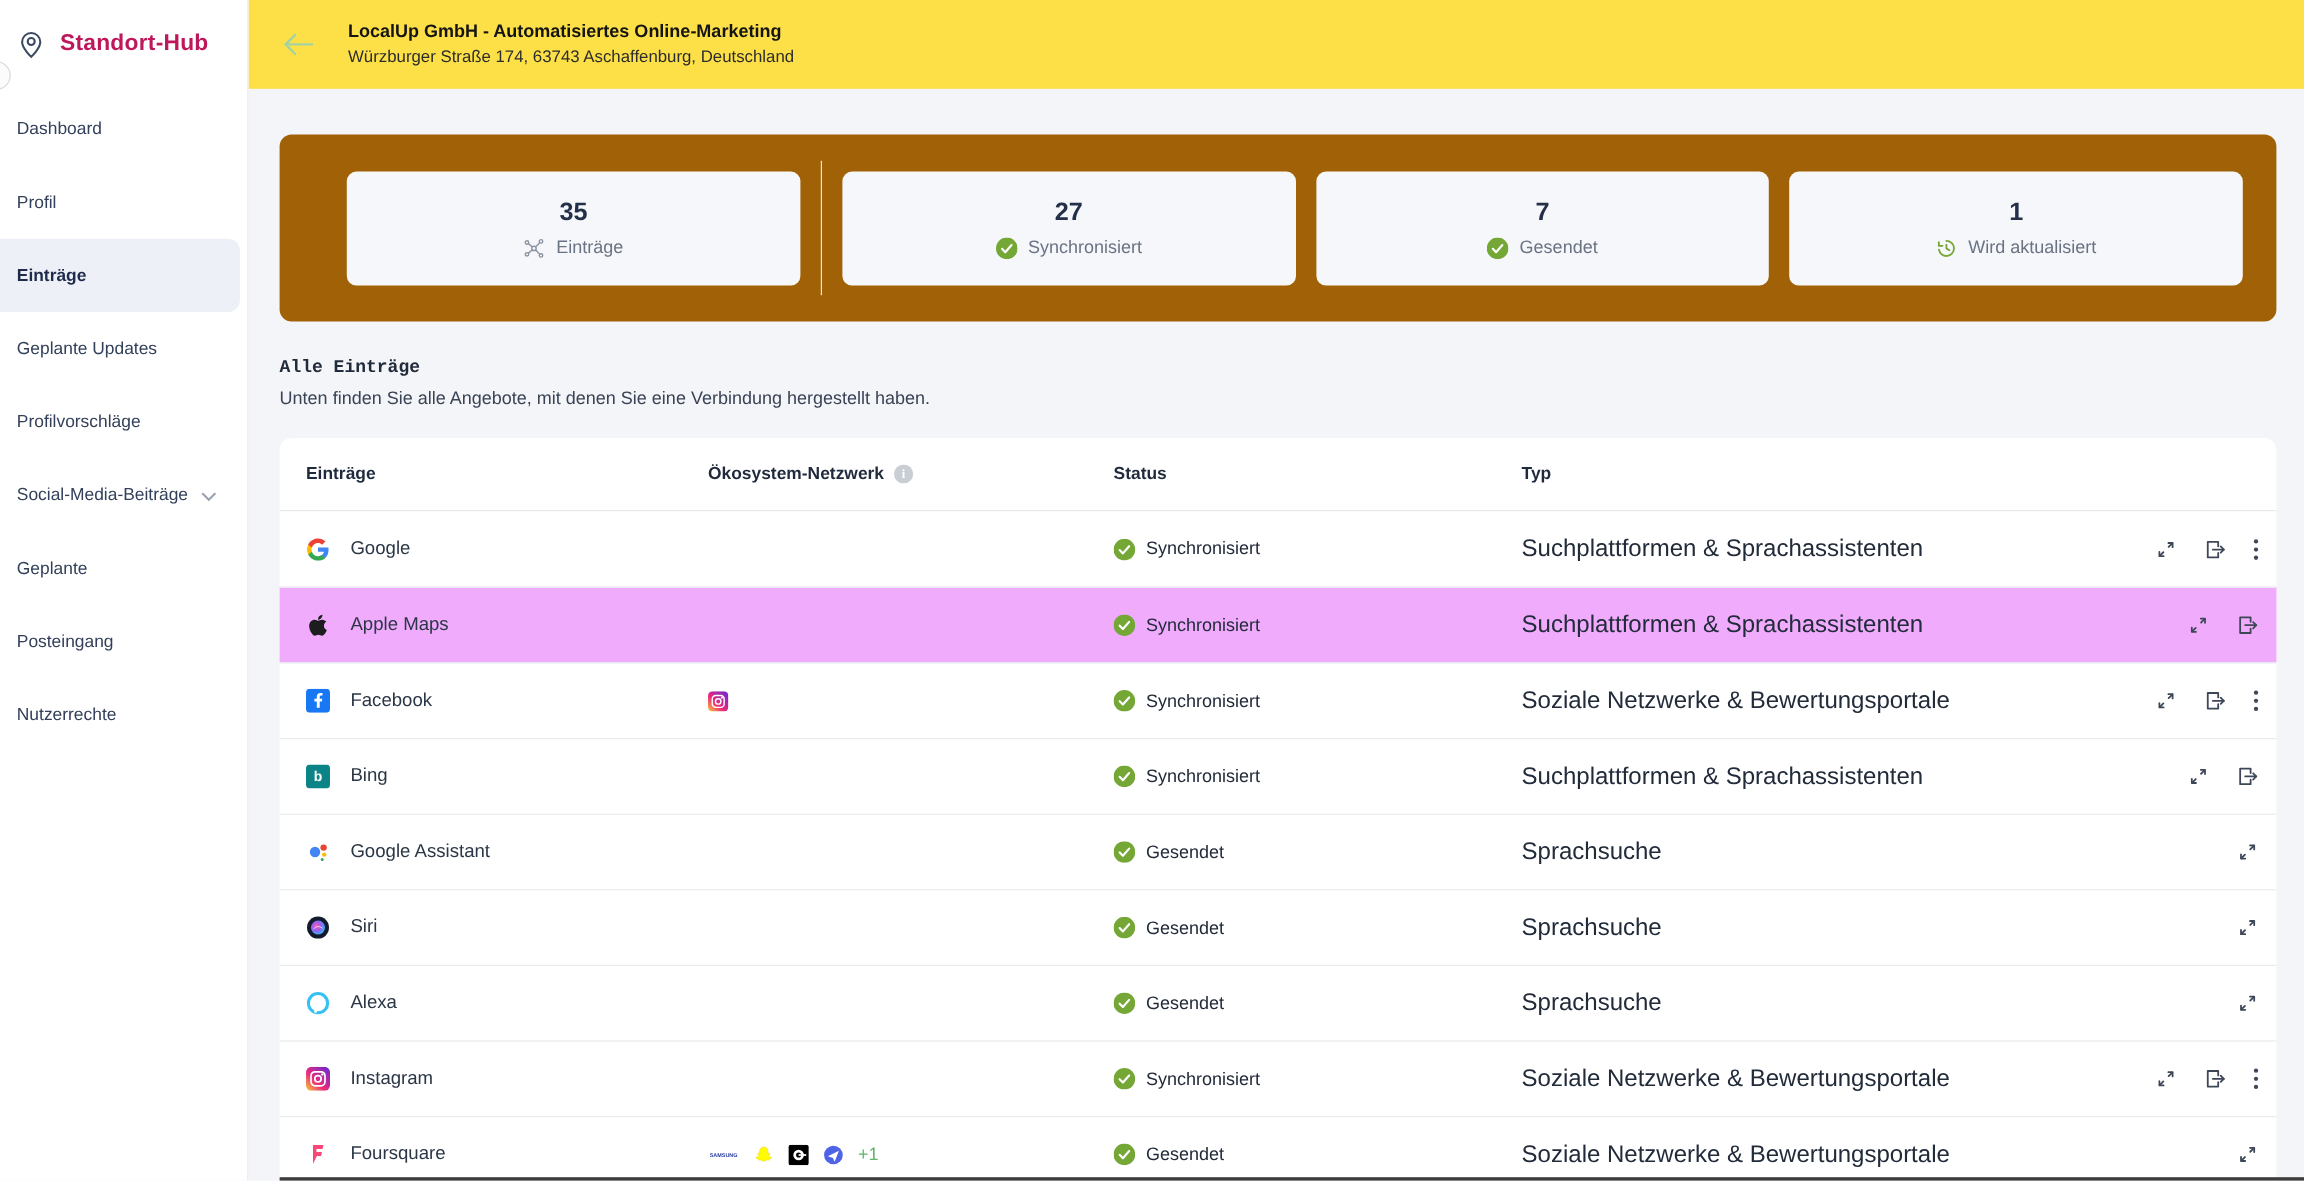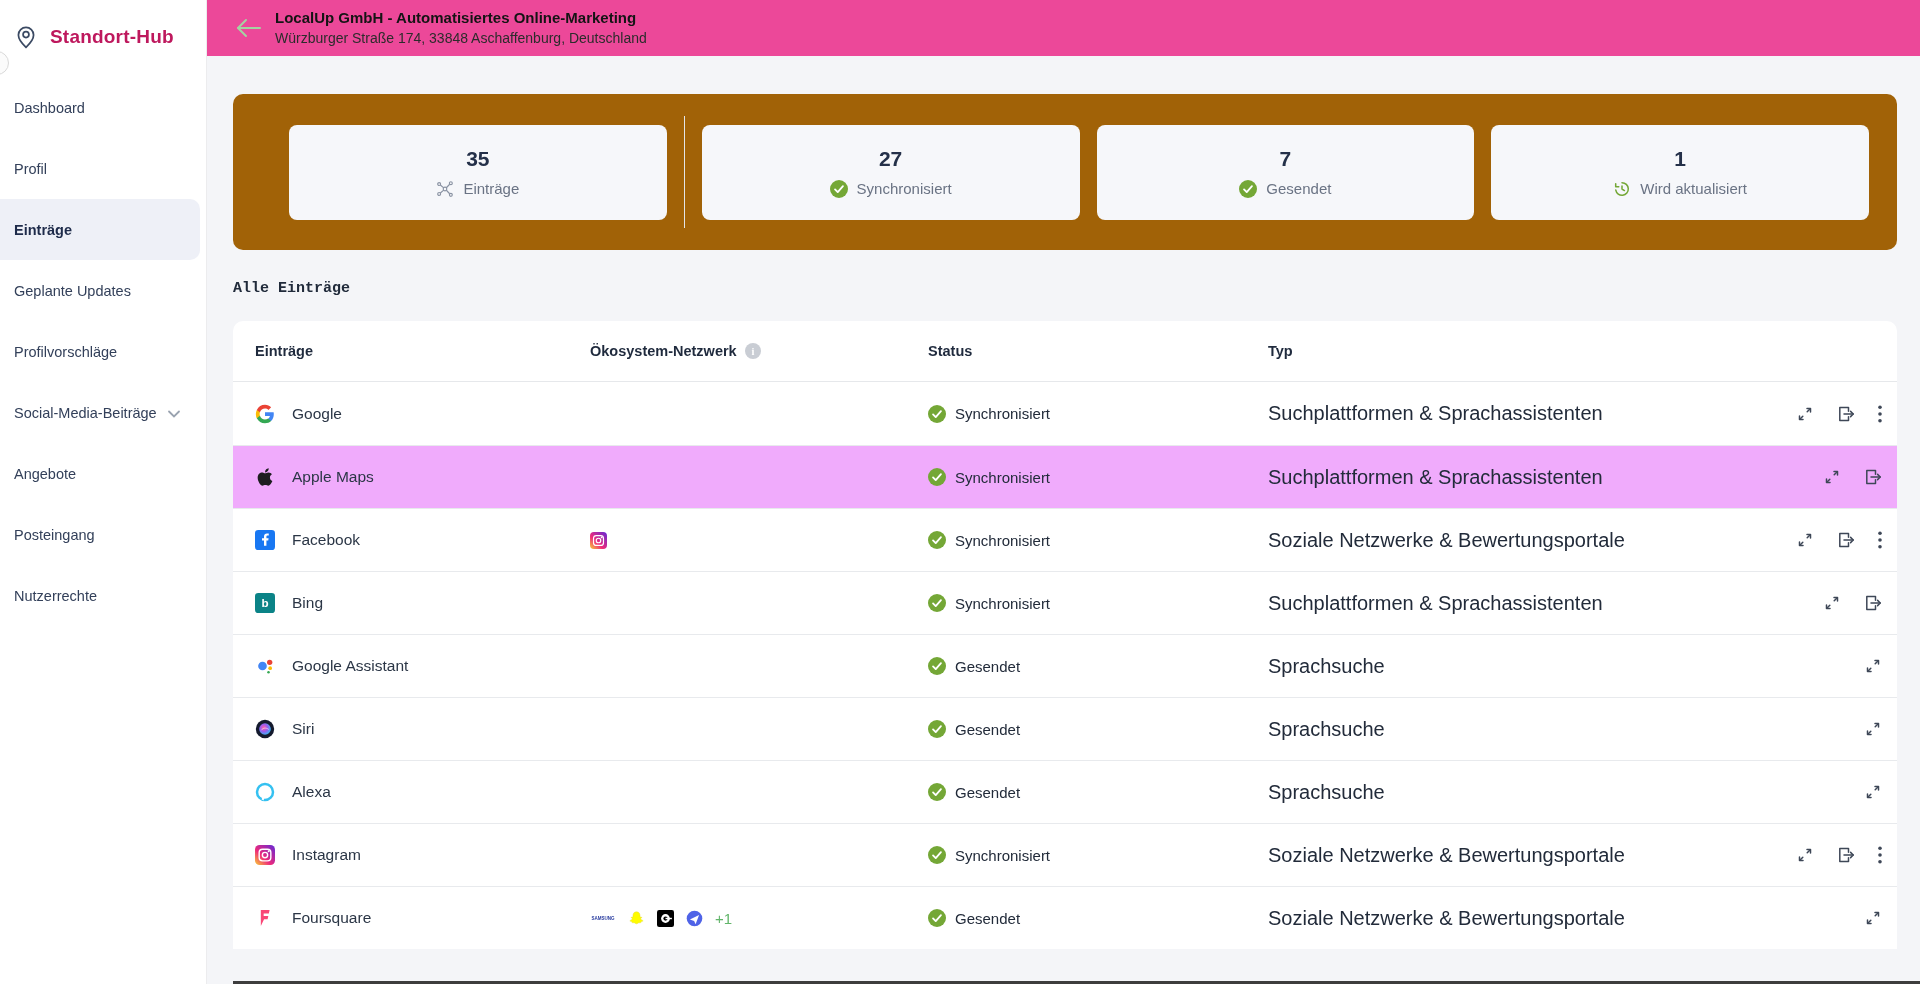--- a/index.html
+++ b/index.html
@@ -26,22 +26,22 @@
   .nav-item{
     height:61px; width:200px; display:flex; align-items:center; gap:10px;
     padding-left:14px; font-size:14.5px; color:#33405a; cursor:pointer;
     border-radius:0 10px 10px 0;
   }
   .nav-item.active{ background:#eef0f7; font-weight:bold; color:#1e2b4a; }
   .nav-item .icn{ width:14px; height:10px; margin-top:2px; }
   
   .main{ margin-left:207px; }
   .topbar{
-    height:56px; background:#ec4899; display:flex; align-items:center;
-    padding-left:28px; gap:13px;
+    height:74px; background:#fde047; display:flex; align-items:center;
+    padding-left:28px; gap:28px;
   }
   .back-btn{ background:none; border:none; cursor:pointer; width:27px; height:22px; padding:0; }
   .back-btn .icn, .back-btn svg{ width:27px; height:22px; display:block; }
   .topbar-title{ font-size:15px; font-weight:bold; color:#141414; line-height:1.35; }
   .topbar-subtitle{ font-size:14px; color:#2c2c2c; line-height:1.35; }
   
   .stats-wrap{
     margin:38px 23px 0 26px; background:#a16207; border-radius:10px;
     height:156px; display:flex; align-items:center; gap:17px;
     padding:0 28px 0 56px;
@@ -125,21 +125,21 @@
       </li>
       <li class="nav-item">
         <span>Social-Media-Beiträge</span>
         <span class="icn">
           <svg viewBox="0 0 14 10" fill="none" stroke="#9aa3b0" stroke-width="1.8" stroke-linecap="round">
             <path d="M2 2.5l5 5 5-5"></path>
           </svg>
         </span>
       </li>
       <li class="nav-item">
-        <span>Angebote</span>
+        <span>Geplante</span>
       </li>
       <li class="nav-item">
         <span>Posteingang</span>
       </li>
       <li class="nav-item">
         <span>Nutzerrechte</span>
       </li>
     </ul>
 </aside>
 
@@ -149,21 +149,21 @@
     <button class="back-btn">
       <span class="icn" id="back-icon">
           <svg viewBox="0 0 27 22" fill="none" stroke="#a4d3a2" stroke-width="2" stroke-linecap="round" stroke-linejoin="round">
             <path d="M25 11H3"></path>
             <path d="M11 3l-8 8 8 8"></path>
           </svg>
         </span>
     </button>
     <div>
       <div class="topbar-title">LocalUp GmbH - Automatisiertes Online-Marketing</div>
-      <div class="topbar-subtitle">Würzburger Straße 174, 33848 Aschaffenburg, Deutschland</div>
+      <div class="topbar-subtitle">Würzburger Straße 174, 63743 Aschaffenburg, Deutschland</div>
     </div>
   </div>
 
   <div class="stats-wrap" id="stats-wrap">
       <div class="stat-card">
         <div class="stat-value">35</div>
         <div class="stat-label">
           <span class="icn">
             <svg viewBox="0 0 20 20" fill="none" stroke="#8a93a3" stroke-width="1.3">
               <circle cx="10" cy="10" r="2"></circle>
@@ -212,20 +212,21 @@
               <path d="M10 6.6V10l2.7 1.7"></path>
             </svg>
           </span>
           <span>Wird aktualisiert</span>
         </div>
       </div>
     </div>
 
   <div class="section-head">
     <div class="section-title">Alle Einträge</div>
+    <div class="section-desc">Unten finden Sie alle Angebote, mit denen Sie eine Verbindung hergestellt haben.</div>
   </div>
 
   <div class="table-wrap" id="listings-table">
       <div class="t-row t-head">
         <div class="th-cell">
           <span>Einträge</span>
         </div>
         <div class="th-cell">
           <span>Ökosystem-Netzwerk</span>
           <span class="icn">

